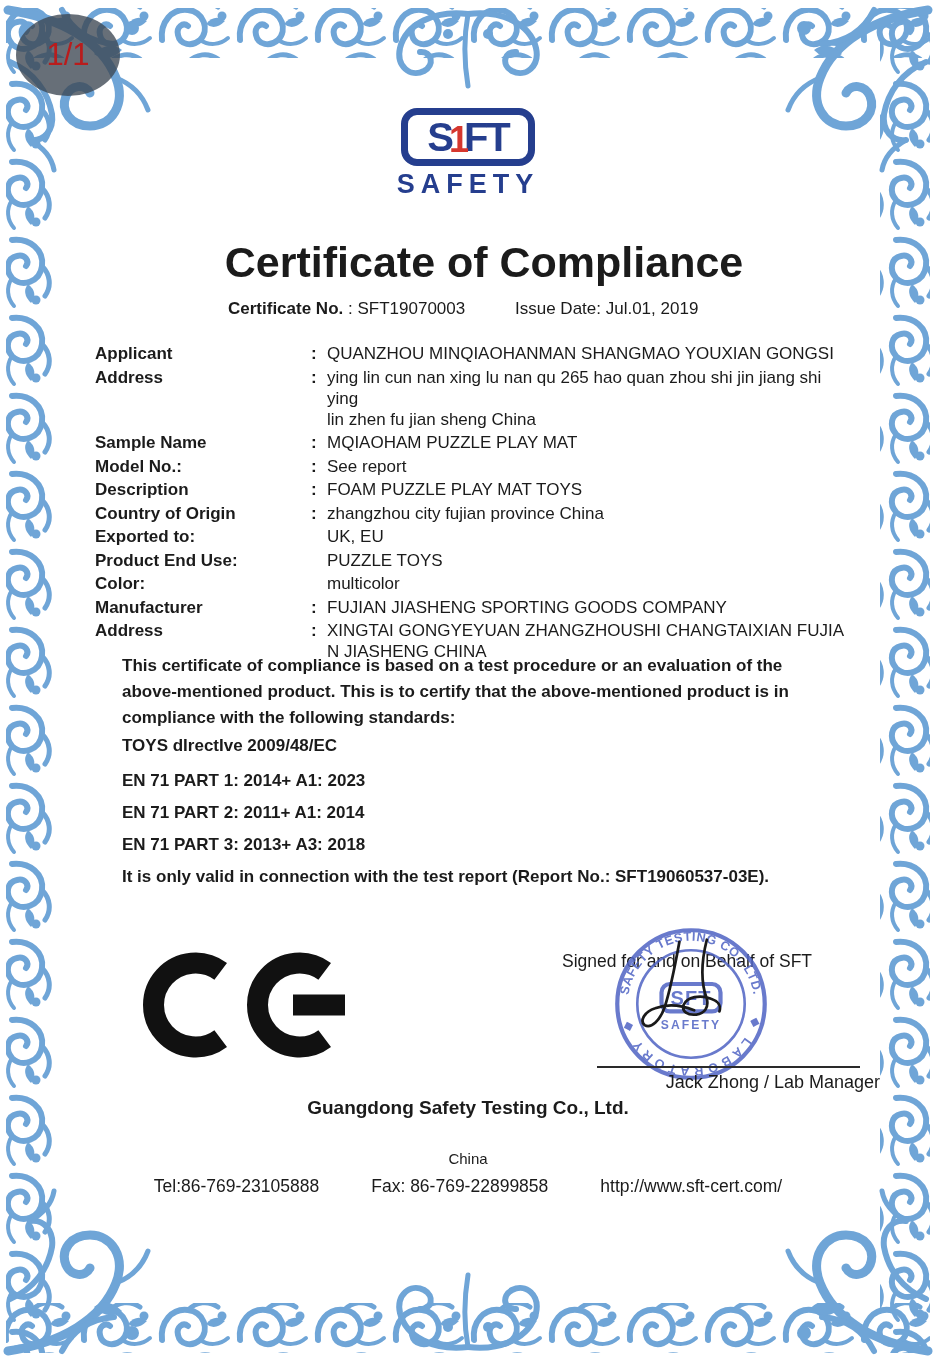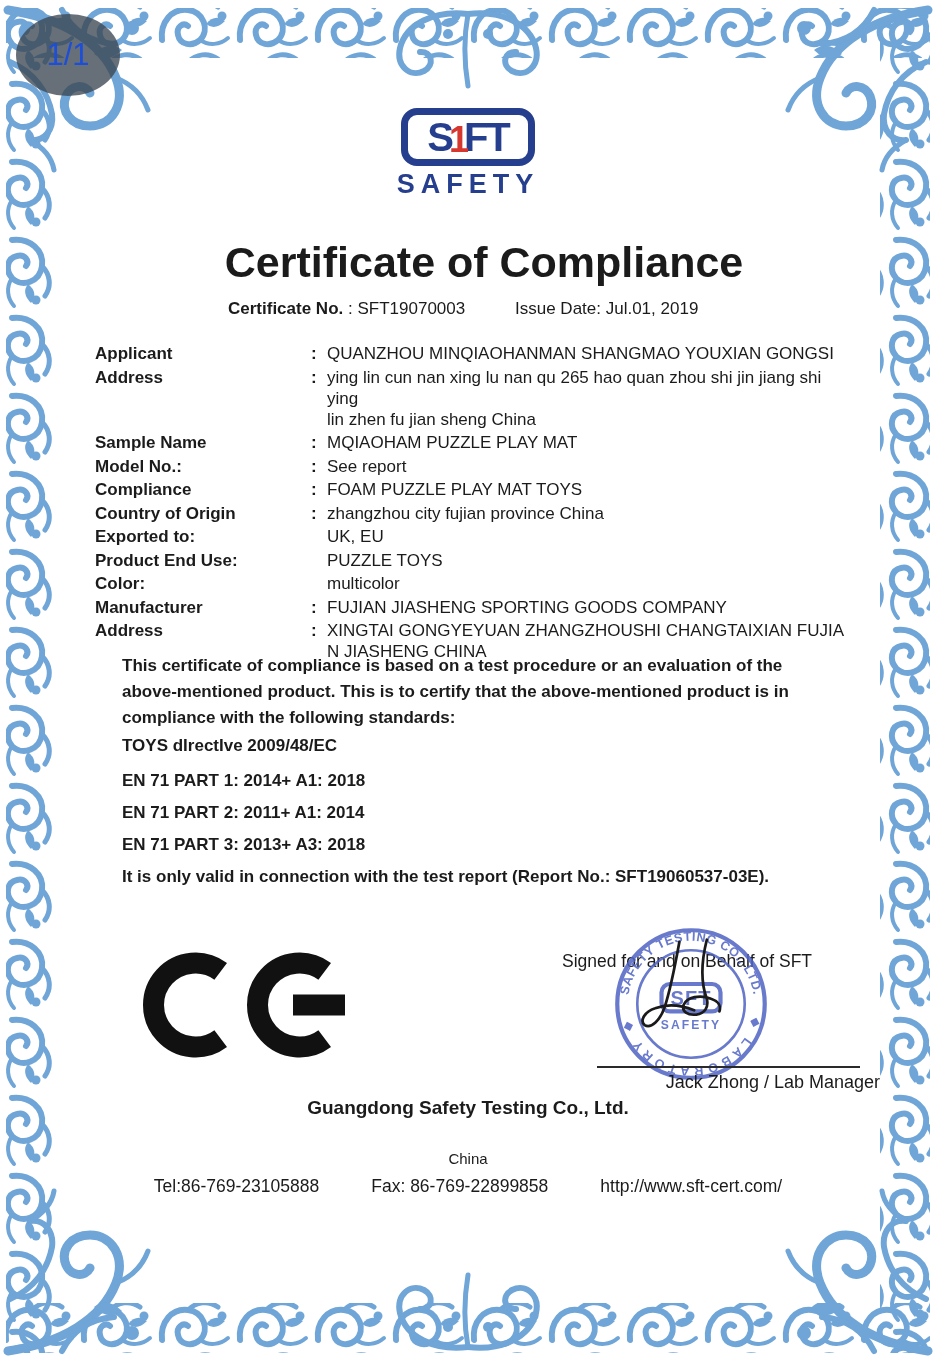--- a/index.html
+++ b/index.html
@@ -17,21 +17,21 @@
   .border-svg{position:absolute;inset:0;width:936px;height:1361px;color:var(--border-blue);}
   .st9{fill:none;stroke:currentColor;stroke-width:9;stroke-linecap:round}
   .st6{fill:none;stroke:currentColor;stroke-width:6;stroke-linecap:round}
   .st5{fill:none;stroke:currentColor;stroke-width:5;stroke-linecap:round}
   .st4{fill:none;stroke:currentColor;stroke-width:4;stroke-linecap:round}
   .fl{fill:currentColor;stroke:none}
 
   
   .badge{position:absolute;left:16px;top:14px;width:104px;height:82px;border-radius:50%;
     background:rgba(60,70,82,.78);display:flex;align-items:center;justify-content:center;
-    color:#1d4ed8;font-size:31px;font-weight:500;z-index:30;}
+    color:#b91c1c;font-size:31px;font-weight:500;z-index:30;}
 
   .content{position:absolute;inset:0;z-index:10;}
 
   
   .logo-wrap{position:absolute;top:108px;left:0;width:100%;text-align:center;}
   .logo-box{display:inline-flex;align-items:center;justify-content:center;
     width:120px;height:44px;border:7px solid var(--logo-blue);border-radius:16px;
     font-weight:800;font-size:40px;color:var(--logo-blue);letter-spacing:-2px;line-height:1;}
   .logo-box .l1{color:var(--logo-red);font-size:36px;margin:0 -3px;position:relative;top:3px;z-index:2;}
   .logo-safety{margin-top:3px;font-size:27px;font-weight:800;letter-spacing:6px;color:var(--logo-blue);}
@@ -167,21 +167,21 @@
         <span class="field-label">Sample Name</span>
           <span class="field-sep">:</span>
           <span class="field-value">MQIAOHAM PUZZLE PLAY MAT</span>
       </div>
       <div class="field-row">
         <span class="field-label">Model No.:</span>
           <span class="field-sep">:</span>
           <span class="field-value">See report</span>
       </div>
       <div class="field-row">
-        <span class="field-label">Compliance</span>
+        <span class="field-label">Description</span>
           <span class="field-sep">:</span>
           <span class="field-value">FOAM PUZZLE PLAY MAT TOYS</span>
       </div>
       <div class="field-row">
         <span class="field-label">Country of Origin</span>
           <span class="field-sep">:</span>
           <span class="field-value">zhangzhou city fujian province China</span>
       </div>
       <div class="field-row">
         <span class="field-label">Exported to:</span>
@@ -209,21 +209,21 @@
           <span class="field-value">XINGTAI GONGYEYUAN ZHANGZHOUSHI CHANGTAIXIAN FUJIA
 N JIASHENG CHINA</span>
       </div>
     </div>
 
     <div class="statement">
       <div class="para">This certificate of compliance is based on a test procedure or an evaluation of the
 above-mentioned product. This is to certify that the above-mentioned product is in
 compliance with the following standards:</div>
       <div class="std-directive">TOYS dIrectIve 2009/48/EC</div>
-      <div class="std-line first">EN 71 PART 1: 2014+ A1: 2018</div>
+      <div class="std-line first">EN 71 PART 1: 2014+ A1: 2023</div>
       <div class="std-line">EN 71 PART 2: 2011+ A1: 2014</div>
       <div class="std-line">EN 71 PART 3: 2013+ A3: 2018</div>
       <div class="validity">It is only valid in connection with the test report (Report No.: SFT19060537-03E).</div>
     </div>
 
     <svg class="ce-svg" viewBox="0 0 208 118" aria-hidden="true">
       <g fill="none" stroke="#111111" stroke-width="21">
         <path d="M77.7,25.4 A42,42 0 1 0 77.7,92.6"></path>
         <path d="M181.7,25.4 A42,42 0 1 0 181.7,92.6"></path>
       </g>

